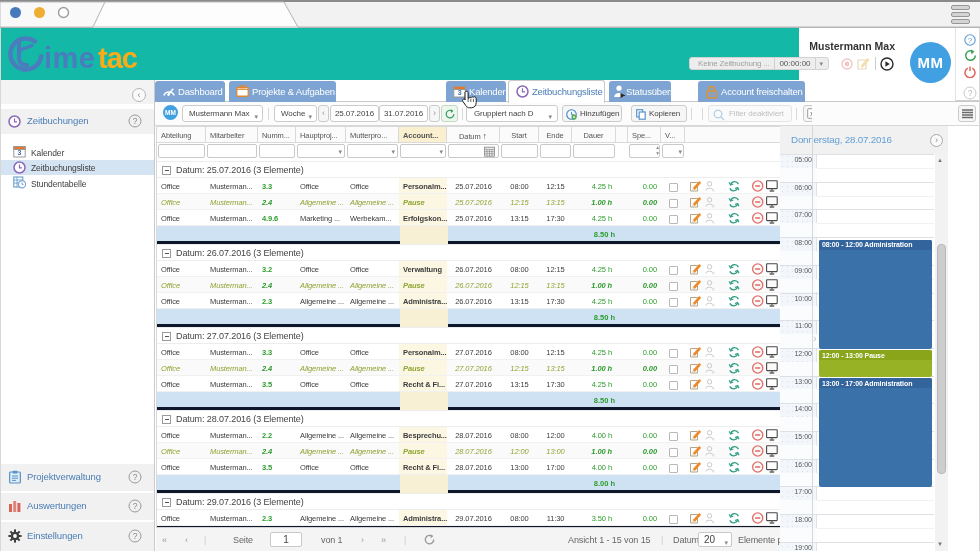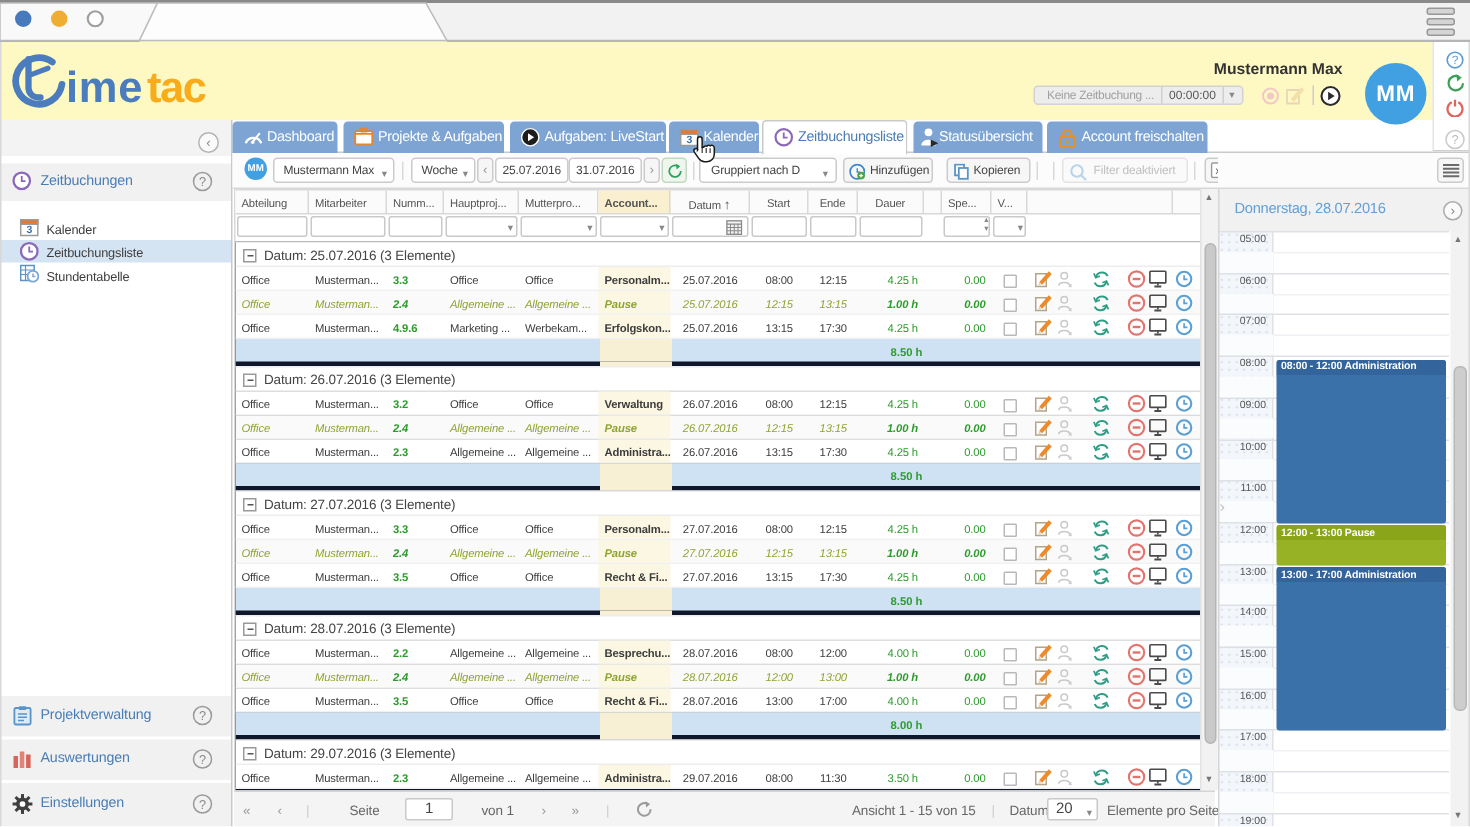--- a/index.html
+++ b/index.html
@@ -2,21 +2,21 @@
 <html><head><meta charset="utf-8"><style>
 * { margin:0; padding:0; box-sizing:border-box; }
 html,body { width:980px; height:551px; overflow:hidden; font-family:"Liberation Sans",sans-serif; background:#fff; }
 #page { position:relative; width:980px; height:551px; }
 
 
 #chrome { position:absolute; left:0; top:0; width:980px; height:28px; }
 .hbar { position:absolute; left:951px; width:19px; height:5px; border:1px solid #979797; background:#d4d4d4; border-radius:2px; }
 
 
-#header { position:absolute; left:0; top:28px; width:980px; height:52px; background:#fef9c3; }
+#header { position:absolute; left:0; top:28px; width:799px; height:52px; background:#14b8a6; }
 #uname { position:absolute; left:690px; top:12px; width:205px; text-align:right; font-size:10.5px; font-weight:bold; color:#333; }
 #tctrl { position:absolute; left:689px; top:29px; width:140px; height:13px; background:#ededed; border:1px solid #d2d2d2; border-radius:3px; font-size:8px; color:#a0a0a0; display:flex; align-items:center; }
 #tctrl .t1 { padding:0 5px 0 8px; letter-spacing:-0.2px; }
 #tctrl .t2 { border-left:1px solid #cfcfcf; padding:0 4px; color:#555; height:11px; line-height:11px;}
 #tctrl .t3 { border-left:1px solid #cfcfcf; padding:0 4px; color:#888; font-size:7px; height:11px; line-height:11px;}
 #avatar { position:absolute; left:910px; top:14px; width:41px; height:41px; border-radius:50%; background:#41a0e2; color:#fff; font-weight:bold; font-size:15px; text-align:center; line-height:41px; letter-spacing:0.5px; z-index:20; }
 #rightcol { position:absolute; left:955px; top:28px; width:25px; height:73px; background:#fff; border-left:1px solid #e4e4e4; border-bottom:1px solid #cecece; z-index:5; }
 
 
 #sidebar { position:absolute; left:0; top:80px; width:155px; height:471px; background:#fff; border-right:1px solid #c9c9c9; }
@@ -84,21 +84,21 @@
 #vthumb { position:absolute; left:1.5px; top:36px; width:8px; height:334px; background:#c9c9c9; border:1px solid #b5b5b5; border-radius:4px; }
 .sarrow { position:absolute; left:2px; width:8px; font-size:6px; color:#777; }
 
 
 #pager { position:absolute; left:156px; top:527px; width:654px; height:24px; background:#f4f4f4; border-top:1px solid #d4d4d4; font-size:9px; color:#666; letter-spacing:-0.1px; }
 #pager span { position:absolute; top:6.5px; white-space:nowrap; }
 #pginput { position:absolute; left:114px; top:3.5px; width:32px; height:15px; background:#fff; border:1px solid #c9c9c9; border-radius:2px; font-size:10px; text-align:center; color:#444; line-height:14px;}
 #pgzeige { position:absolute; left:542px; top:3.5px; width:34px; height:15px; background:#fff; border:1px solid #c9c9c9; border-radius:2px; font-size:10px; color:#444; line-height:14px; padding-left:5px; }
 
 
-#daypanel { position:absolute; left:812px; top:126px; width:168px; height:425px; background:#fff; }
+#daypanel { position:absolute; left:780px; top:126px; width:168px; height:425px; background:#fff; }
 #dphead { position:absolute; left:0; top:0; width:168px; height:28px; background:#f1f1f1; }
 #dptitle { position:absolute; left:11px; top:8px; font-size:9.8px; color:#63a0d6; letter-spacing:-0.2px; }
 #dpnext { position:absolute; left:150px; top:8px; width:13px; height:13px; border:1px solid #aaa; border-radius:50%; color:#888; font-size:9px; text-align:center; line-height:11px; background:#fafafa; }
 #dpgrid { position:absolute; left:0; top:28px; width:154px; height:397px; background:#fff; overflow:hidden; }
 #gutter { position:absolute; left:0; top:0; width:37px; height:397px; background:#f3f6fa; background-image:radial-gradient(#d9e0e9 0.9px, transparent 1px); background-size:5px 5px; border-right:1px solid #dfe3e8; }
 .hline { position:absolute; left:0; width:154px; height:1px; background:#dde1e6; }
 .hhalf { position:absolute; left:37px; width:117px; height:1px; background:#eff1f4; }
 .hwhite { position:absolute; left:0; width:37px; height:13.8px; background:#fbfcfd; }
 .hlab { position:absolute; left:0; width:32px; text-align:right; font-size:7px; color:#555; }
 .ev { position:absolute; left:39px; width:113px; border-radius:2px; overflow:hidden; }
@@ -280,43 +280,36 @@
         <span class="txt">Dashboard</span>
       </div>
   <div class="tab" style="left:74px;width:107px">
         <span class="ic"><svg width="13" height="12" viewBox="0 0 14 13">
             <rect x="0.8" y="2.6" width="12.4" height="9.6" rx="1" fill="#fff" stroke="#e0882f" stroke-width="1.4"></rect>
             <path d="M0.8 4.6 h12.4" stroke="#e0882f" stroke-width="1.4"></path>
             <rect x="4.4" y="0.9" width="5.2" height="2" rx="0.8" fill="none" stroke="#e0882f" stroke-width="1.3"></rect>
           </svg></span>
         <span class="txt">Projekte &amp; Aufgaben</span>
       </div>
-  <div class="tab" style="left:185px;width:104px">
-        <span class="ic"><svg width="13" height="13" viewBox="0 0 14 14">
-            <circle cx="7" cy="7" r="6.2" fill="#1d1d1d" stroke="#fff" stroke-width="1"></circle>
-            <path d="M5.4 4.2 L9.8 7 L5.4 9.8 Z" fill="#fff"></path>
-          </svg></span>
-        <span class="txt">Aufgaben: LiveStart</span>
-      </div>
   <div class="tab" style="left:291px;width:60px">
         <span class="ic"><svg width="13" height="13" viewBox="0 0 13 13">
             <rect x="0.8" y="1.5" width="11.4" height="10.5" fill="#fff" stroke="#9a9a9a"></rect>
             <rect x="0.8" y="1.5" width="11.4" height="3" fill="#e8762d" stroke="#9a9a9a"></rect>
             <text x="6.5" y="10.3" font-size="7" text-anchor="middle" fill="#3e6fa8" font-weight="bold" font-family="Liberation Sans">3</text>
           </svg></span>
         <span class="txt">Kalender</span>
       </div>
   <div class="tab tabactive" style="left:353px;width:97px">
         <span class="ic"><svg width="13" height="13" viewBox="0 0 14 14">
             <circle cx="7" cy="7" r="5.9" fill="#fff" stroke="#8b68b8" stroke-width="1.6"></circle>
             <path d="M7 3.6 V7.3 H9.8" fill="none" stroke="#8b68b8" stroke-width="1.3"></path>
           </svg></span>
         <span class="txt">Zeitbuchungsliste</span>
       </div>
-  <div class="tab" style="left:454px;width:86px">
+  <div class="tab" style="left:454px;width:62px">
         <span class="ic" style="left:4px"><svg width="13" height="13" viewBox="0 0 13 13">
             <circle cx="6" cy="3.2" r="2.6" fill="#fff"></circle>
             <path d="M1.2 12 C1.2 6.8 10.8 6.8 10.8 12 Z" fill="#fff"></path>
             <path d="M7.5 8 L12.5 10.5 L7.5 13 Z" fill="#2a2a2a"></path>
           </svg></span>
         <span class="txt" style="left:17px">Statusübersicht</span>
       </div>
   <div class="tab" style="left:543px;width:107px">
         <span class="ic"><svg width="13" height="14" viewBox="0 0 13 14">
             <rect x="1.8" y="6" width="9.4" height="7" rx="1.2" fill="none" stroke="#e0912f" stroke-width="1.5"></rect>

